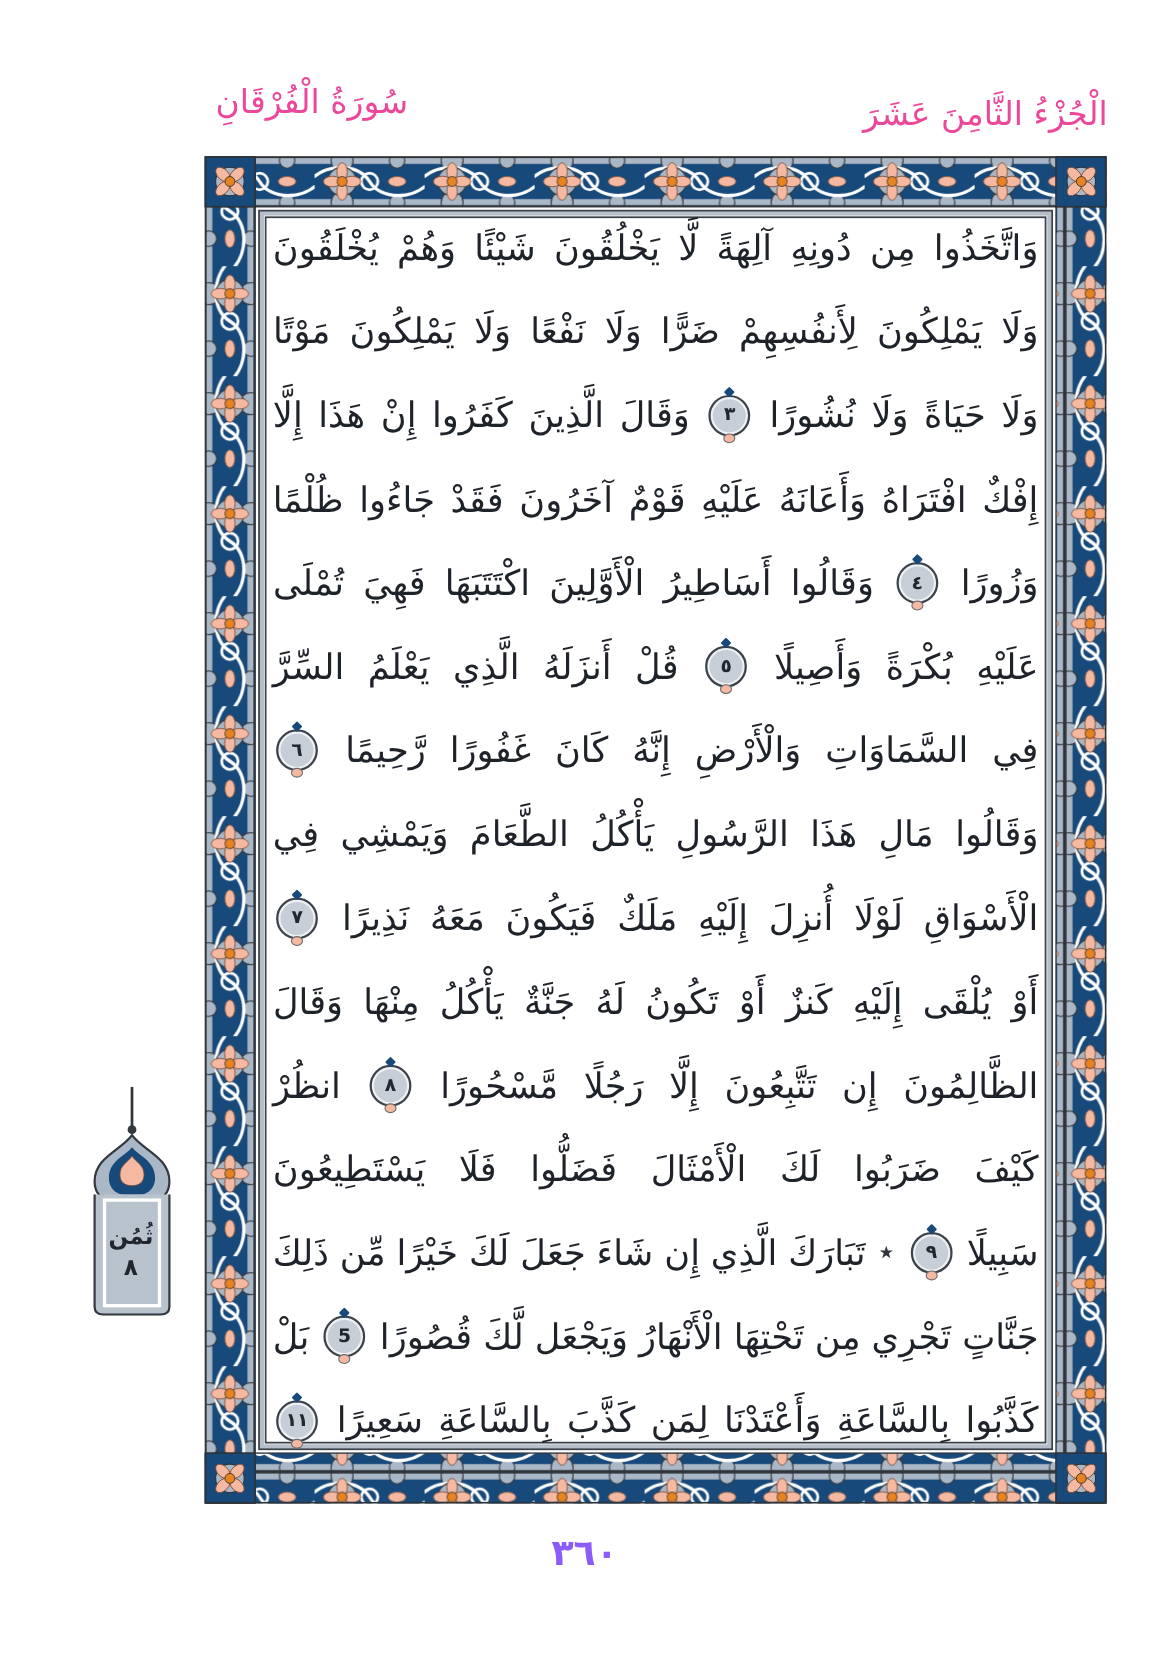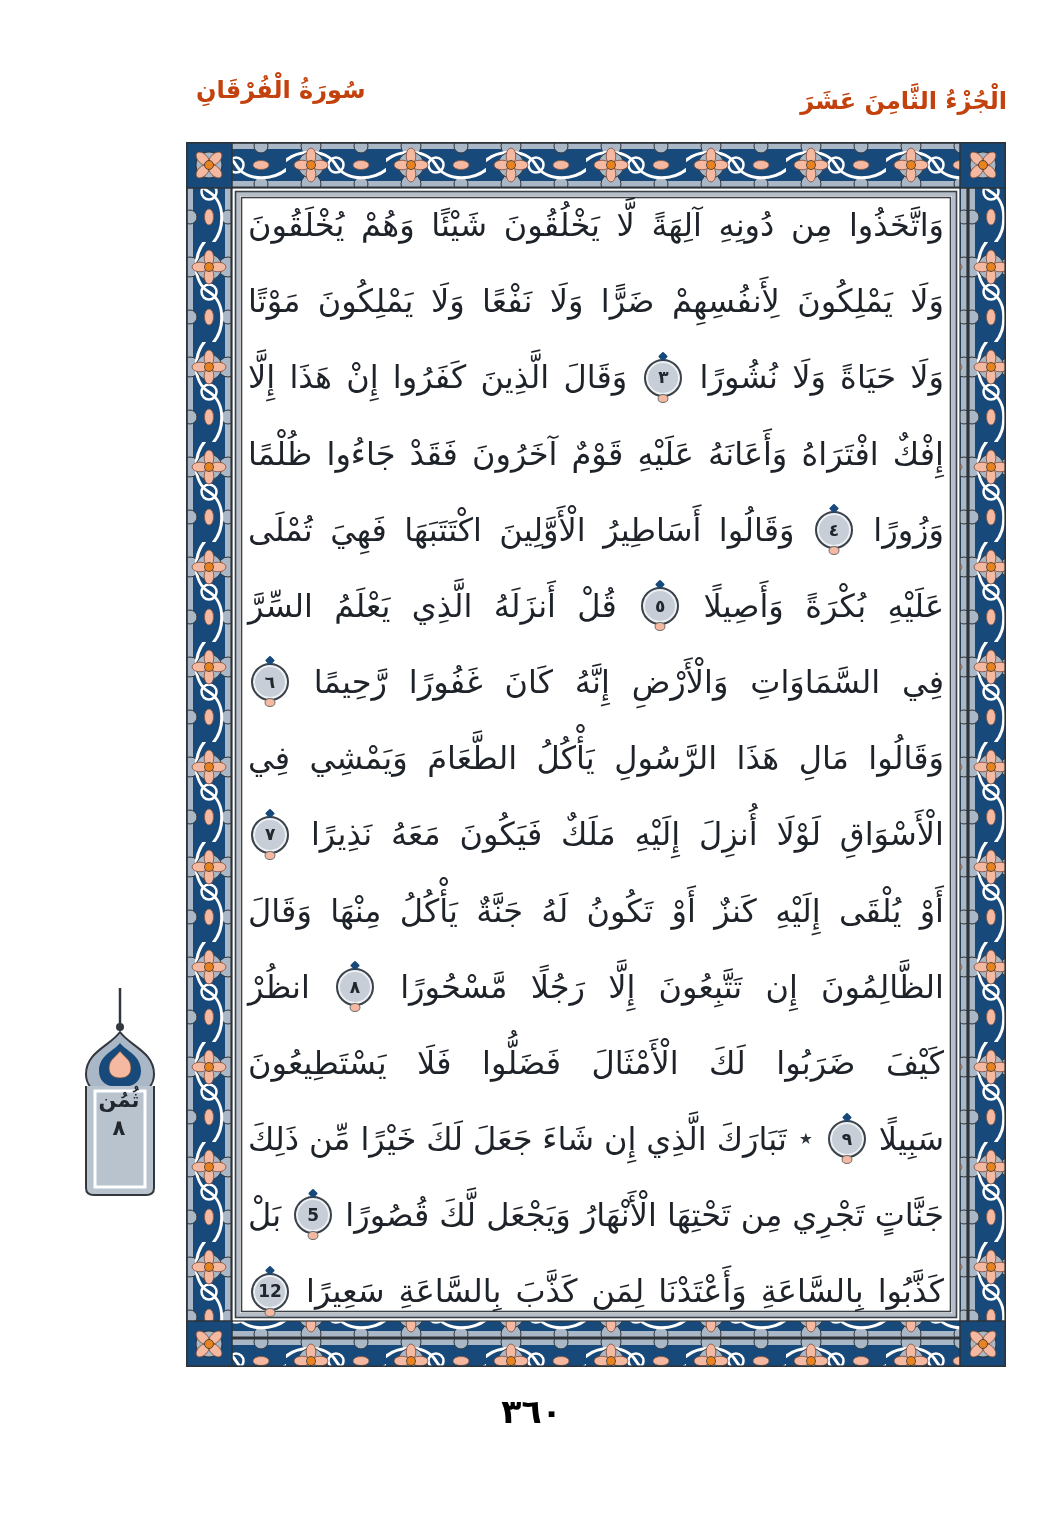--- a/index.html
+++ b/index.html
@@ -1,21 +1,21 @@
 <!DOCTYPE html>
 <html lang="ar"><head>
 <meta charset="utf-8">
 <style>
   html,body{margin:0;padding:0;}
   body{
     width:1063px;height:1520px;position:relative;background:#ffffff;
     font-family:"DejaVu Sans", sans-serif;color:#20242b;overflow:hidden;
   }
   
-  .hdr{position:absolute;font-weight:bold;font-size:24px;color:#c2410c;direction:rtl;white-space:nowrap;}
+  .hdr{position:absolute;font-weight:normal;font-size:30px;color:#ec4899;direction:rtl;white-space:nowrap;}
   .hdr-juz{top:87px;right:56px;}
   .hdr-surah{top:76px;left:196px;}
   
   .frame{position:absolute;left:186px;top:142px;width:820px;height:1225px;}
   .frame svg.border-svg{position:absolute;left:0;top:0;}
   
   .text-area{
     position:absolute;left:62px;right:62px;top:60px;bottom:52px;
     display:flex;flex-direction:column;justify-content:space-between;
   }
@@ -38,27 +38,27 @@
     width:7px;height:7px;background:#17497b;border-radius:1px;transform:translateX(-50%) rotate(45deg);
   }
   .verse-marker::after{
     content:"";position:absolute;bottom:-8px;left:50%;transform:translateX(-50%);
     width:9px;height:7px;background:#f5b9a2;border:1px solid #6d6d6d;border-radius:50%;
   }
   
   .thumn{position:absolute;left:72px;top:988px;width:96px;height:216px;}
   .thumn .labels{
     position:absolute;left:14px;top:100px;width:66px;height:100px;
-    display:flex;flex-direction:column;align-items:center;gap:4px;
+    display:flex;flex-direction:column;align-items:center;justify-content:center;gap:4px;
     font-size:21px;font-weight:bold;color:#22262d;direction:rtl;
   }
   
   .page-num{
     position:absolute;left:0;right:0;top:1392px;text-align:center;
-    font-size:33px;font-weight:bold;color:#000000;
+    font-size:33px;font-weight:bold;color:#8b5cf6;
   }
 </style>
 </head>
 <body>
 
 <div class="hdr hdr-juz">الْجُزْءُ الثَّامِنَ عَشَرَ</div>
 <div class="hdr hdr-surah">سُورَةُ الْفُرْقَانِ</div>
 
 <div class="frame">
   <svg class="border-svg" width="820" height="1225" viewBox="0 0 820 1225" xmlns="http://www.w3.org/2000/svg">
@@ -291,21 +291,21 @@
         <span class="word">بَلْ</span>
       </div>
       <div class="line">
         <span class="word">كَذَّبُوا</span>
         <span class="word">بِالسَّاعَةِ</span>
         <span class="word">وَأَعْتَدْنَا</span>
         <span class="word">لِمَن</span>
         <span class="word">كَذَّبَ</span>
         <span class="word">بِالسَّاعَةِ</span>
         <span class="word">سَعِيرًا</span>
-        <span class="verse-marker">12</span>
+        <span class="verse-marker">١١</span>
       </div>
     </div>
 </div>
 
 <div class="thumn">
   <svg width="96" height="216" viewBox="0 0 96 216" xmlns="http://www.w3.org/2000/svg">
     <line x1="48" y1="0" x2="48" y2="36" stroke="#33383e" stroke-width="2.5"></line>
     <circle cx="48" cy="39" r="4" fill="#33383e"></circle>
     <path d="M48 44 C38 58 14 64 14 86 C14 97 21 103 29 105 L67 105 C75 103 82 97 82 86 C82 64 58 58 48 44 Z" fill="#aab7c6" stroke="#33383e" stroke-width="2"></path>
     <path d="M48 55 C42 63 27 67 27 83 C27 92 33 97 39 98 L57 98 C63 97 69 92 69 83 C69 67 54 63 48 55 Z" fill="#17497b"></path>

